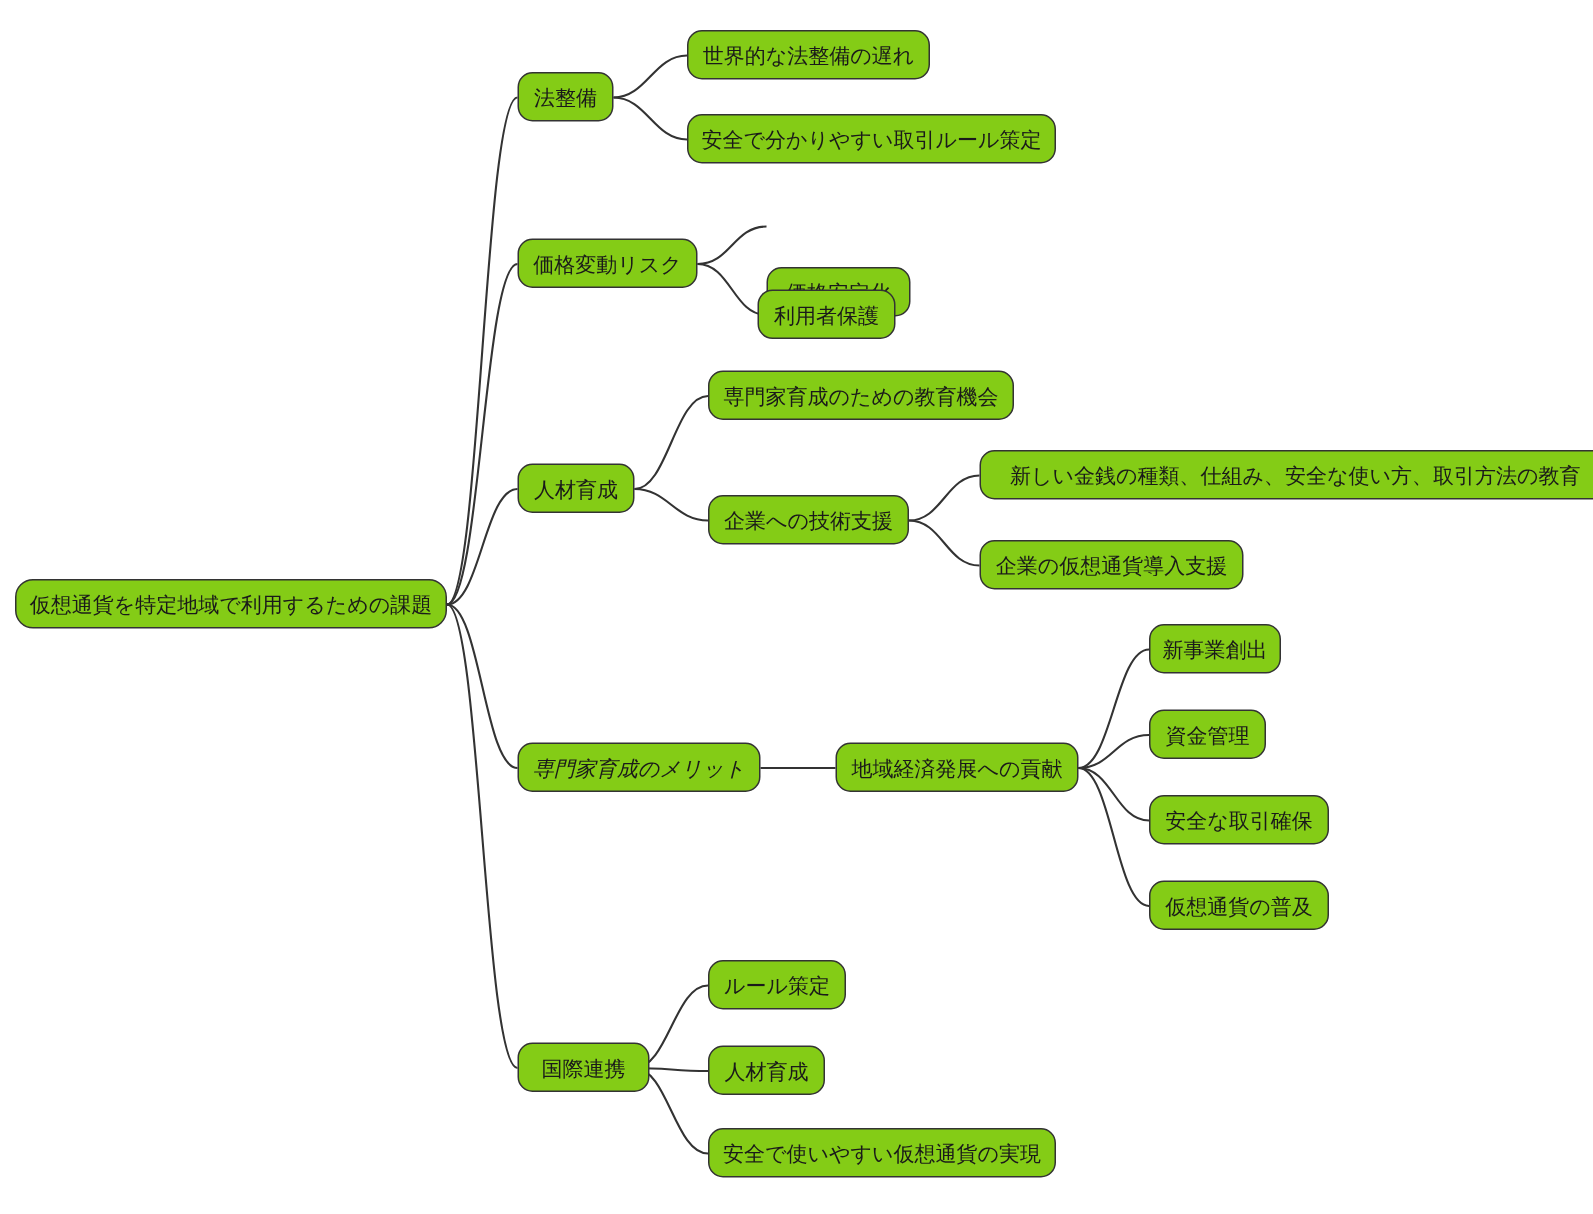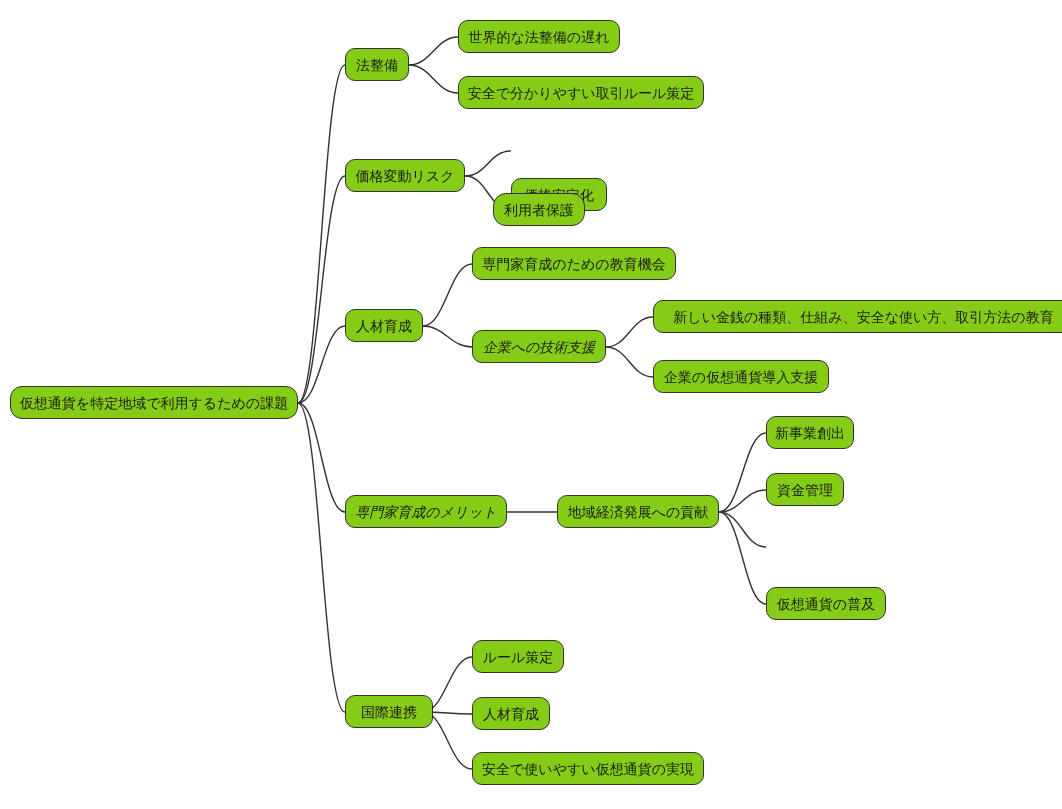--- a/index.html
+++ b/index.html
@@ -77,32 +77,33 @@
   </svg>
 
   <div class="node root" style="left:10px;  top:386px; width:288px;">仮想通貨を特定地域で利用するための課題</div>
 
   <div class="node" style="left:345px; top:48px;  width:64px;">法整備</div>
   <div class="node" style="left:458px; top:20px;  width:162px;">世界的な法整備の遅れ</div>
   <div class="node" style="left:458px; top:76px;  width:246px;text-align:right;">安全で分かりやすい取引ルール策定</div>
 
   <div class="node" style="left:345px; top:159px; width:120px;">価格変動リスク</div>
   <div class="node" style="left:511px; top:134px; width:96px;margin-top:44px;">価格安定化</div>
-  <div class="node" style="left:493px; top:193px; width:92px;border-radius:13px;">利用者保護</div>
+  <div class="node" style="left:505px; top:193px; width:92px;">利用者保護</div>
 
   <div class="node" style="left:345px; top:309px; width:78px;">人材育成</div>
   <div class="node" style="left:472px; top:247px; width:204px;">専門家育成のための教育機会</div>
-  <div class="node" style="left:472px; top:330px; width:134px;font-style:italic;">企業への技術支援</div>
+  <div class="node" style="left:472px; top:330px; width:134px;">企業への技術支援</div>
   <div class="node" style="left:653px; top:300px; width:421px;">新しい金銭の種類、仕組み、安全な使い方、取引方法の教育</div>
   <div class="node" style="left:653px; top:360px; width:176px;">企業の仮想通貨導入支援</div>
 
   <div class="node" style="left:345px; top:495px; width:162px;font-style:italic;">専門家育成のメリット</div>
   <div class="node" style="left:557px; top:495px; width:162px;">地域経済発展への貢献</div>
   <div class="node" style="left:766px; top:416px; width:88px;">新事業創出</div>
   <div class="node" style="left:766px; top:473px; width:78px;">資金管理</div>
+  <div class="node" style="left:766px; top:530px; width:120px;">安全な取引確保</div>
   <div class="node" style="left:766px; top:587px; width:120px;">仮想通貨の普及</div>
 
   <div class="node" style="left:345px; top:695px; width:88px;text-align:right;">国際連携</div>
   <div class="node" style="left:472px; top:640px; width:92px;">ルール策定</div>
   <div class="node" style="left:472px; top:697px; width:78px;">人材育成</div>
   <div class="node" style="left:472px; top:752px; width:232px;">安全で使いやすい仮想通貨の実現</div>
 
 </div>
 
 </body></html>

